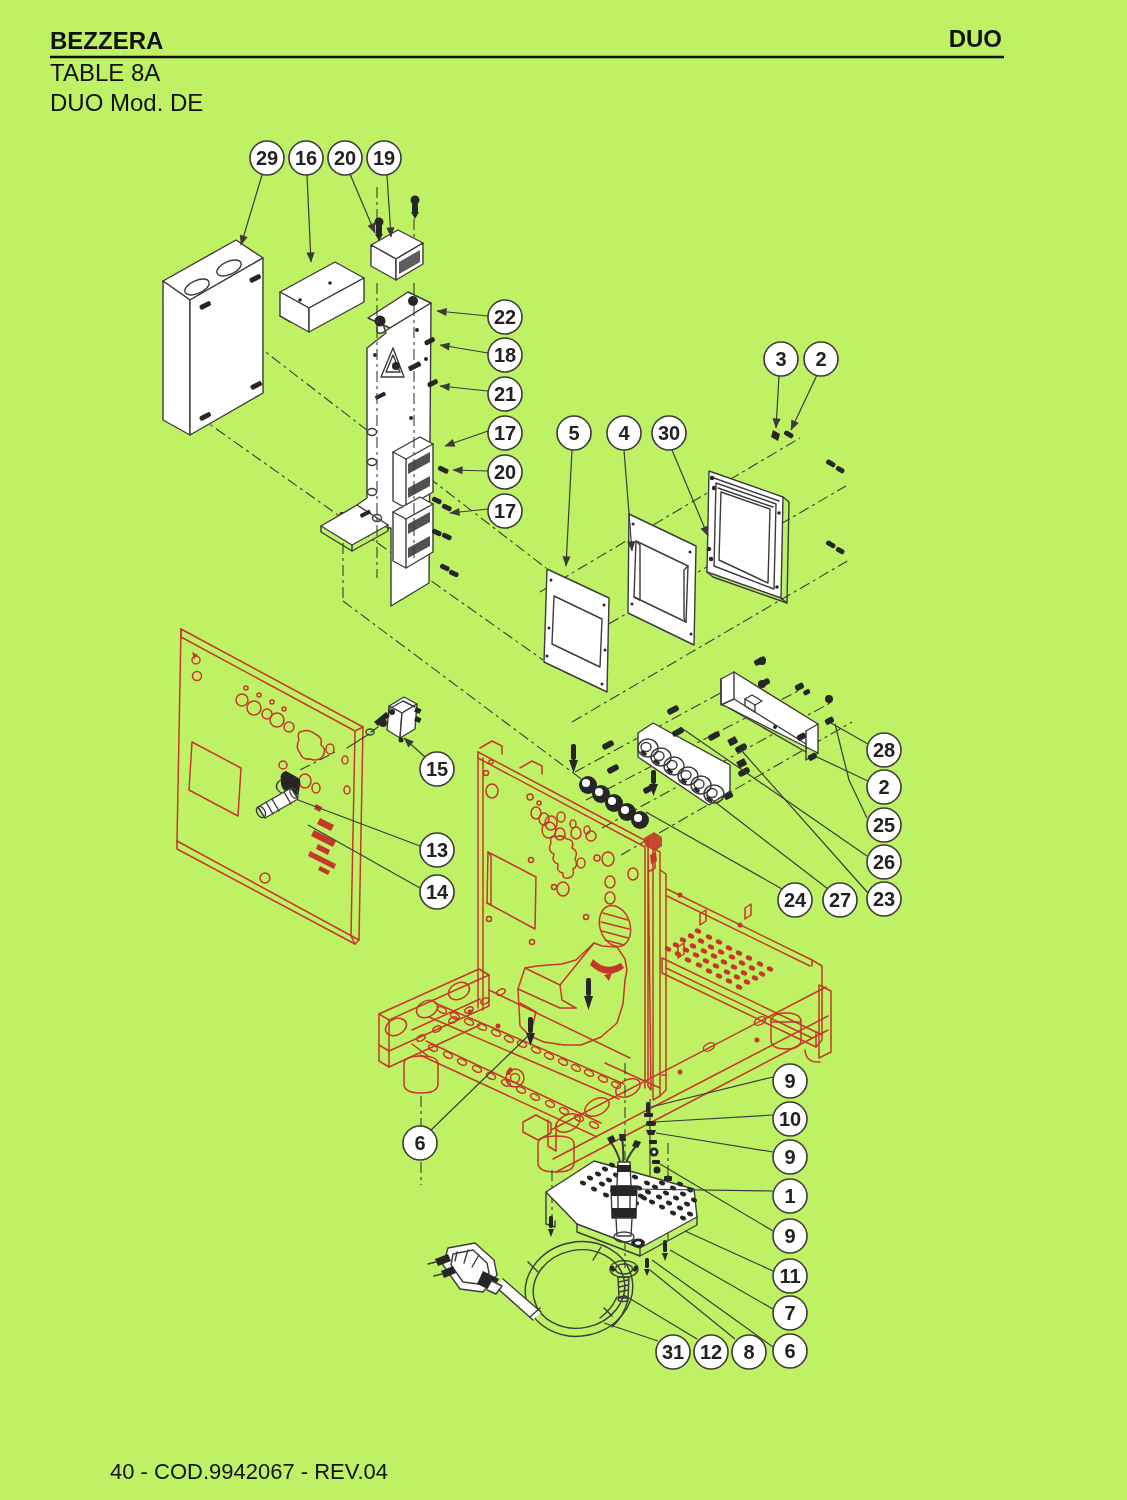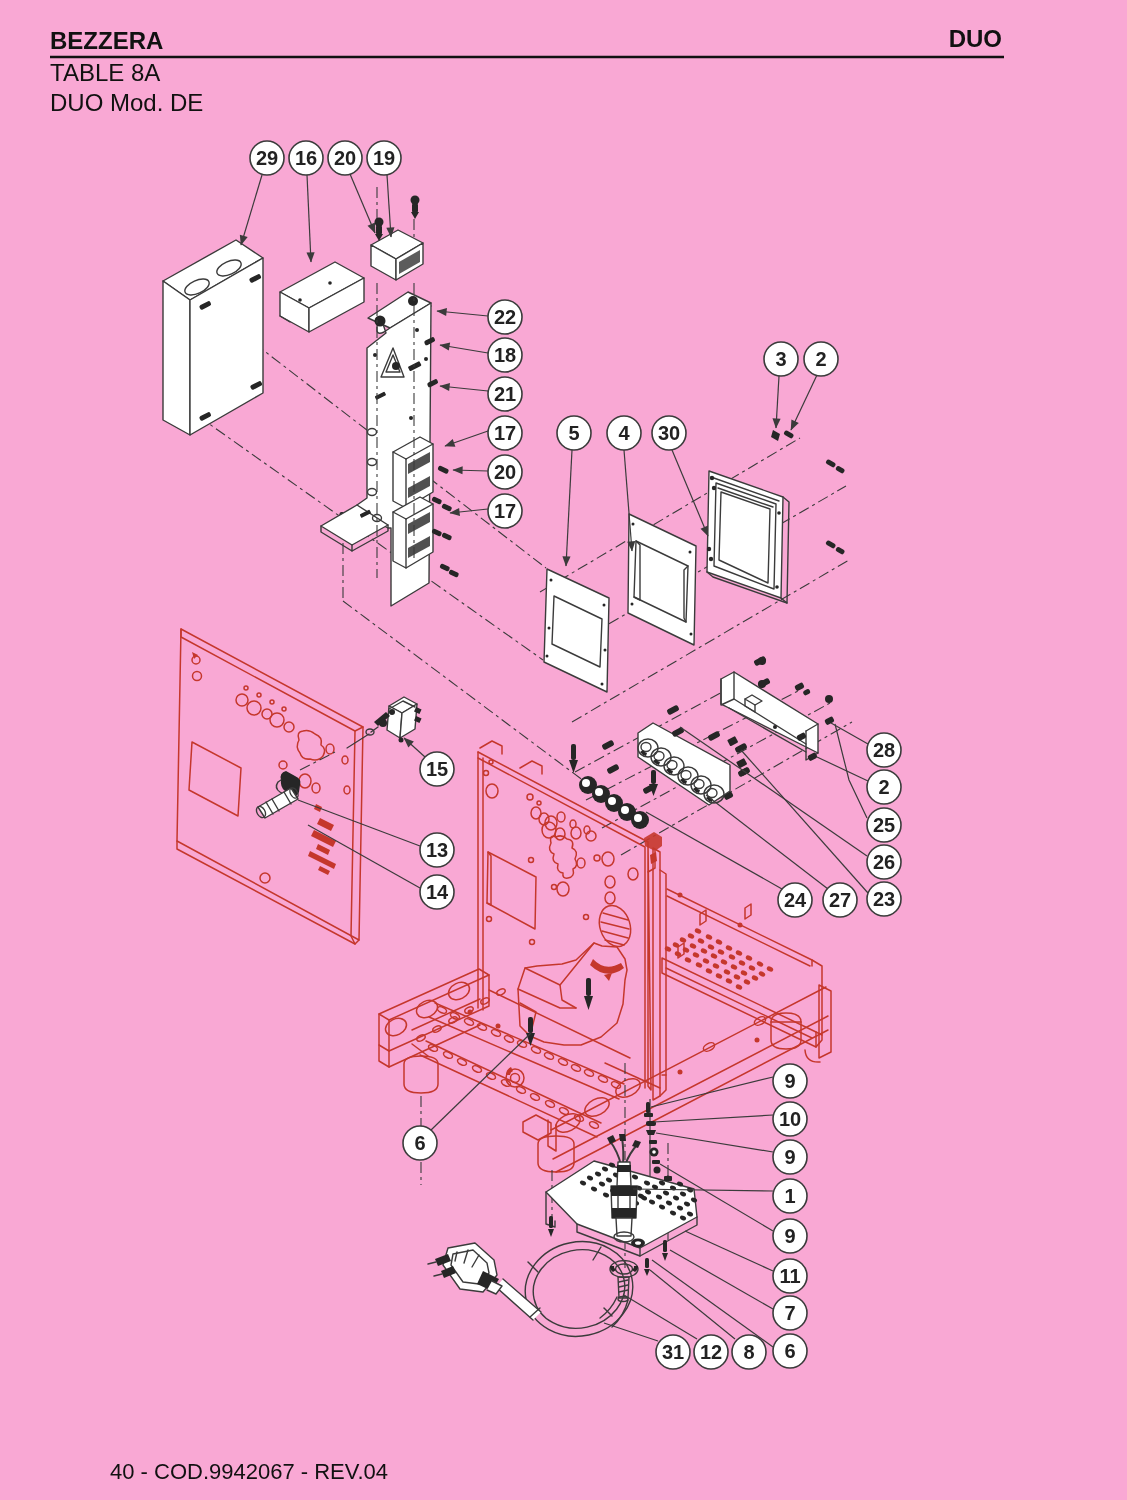--- a/index.html
+++ b/index.html
@@ -1,16 +1,16 @@
 <!DOCTYPE html>
 <html><head>
 <meta charset="utf-8">
 <style>
   html,body{margin:0;padding:0;background:#fff;}
-  #page{position:relative;width:1127px;height:1500px;background:#f9a8d4;overflow:hidden;
+  #page{position:relative;width:1127px;height:1500px;background:#bef264;overflow:hidden;
         font-family:"Liberation Sans",sans-serif;}
   svg{position:absolute;left:0;top:0;}
   .k{stroke:#3b3b3b;fill:none;stroke-width:1.4;stroke-linejoin:round;stroke-linecap:round;}
   .k2{stroke:#3b3b3b;fill:none;stroke-width:2;stroke-linejoin:round;}
   .kf{fill:#262626;stroke:none;}
   .r{stroke:#c5372c;fill:none;stroke-width:1.5;stroke-linejoin:round;stroke-linecap:round;}
   .rf{fill:#c5372c;stroke:none;}
   .dd{stroke:#3b3b3b;fill:none;stroke-width:1.1;stroke-dasharray:11 4 3 4;}
   .ld{stroke:#3b3b3b;fill:none;stroke-width:1.2;}
   .co{stroke:#3b3b3b;fill:#fff;stroke-width:1.6;}

